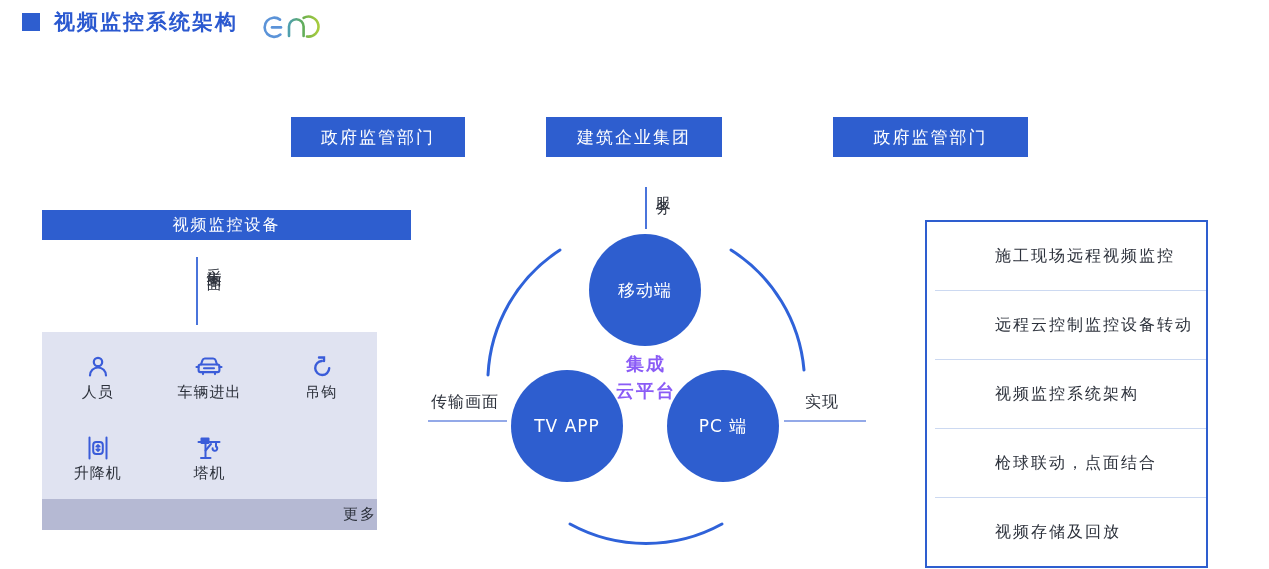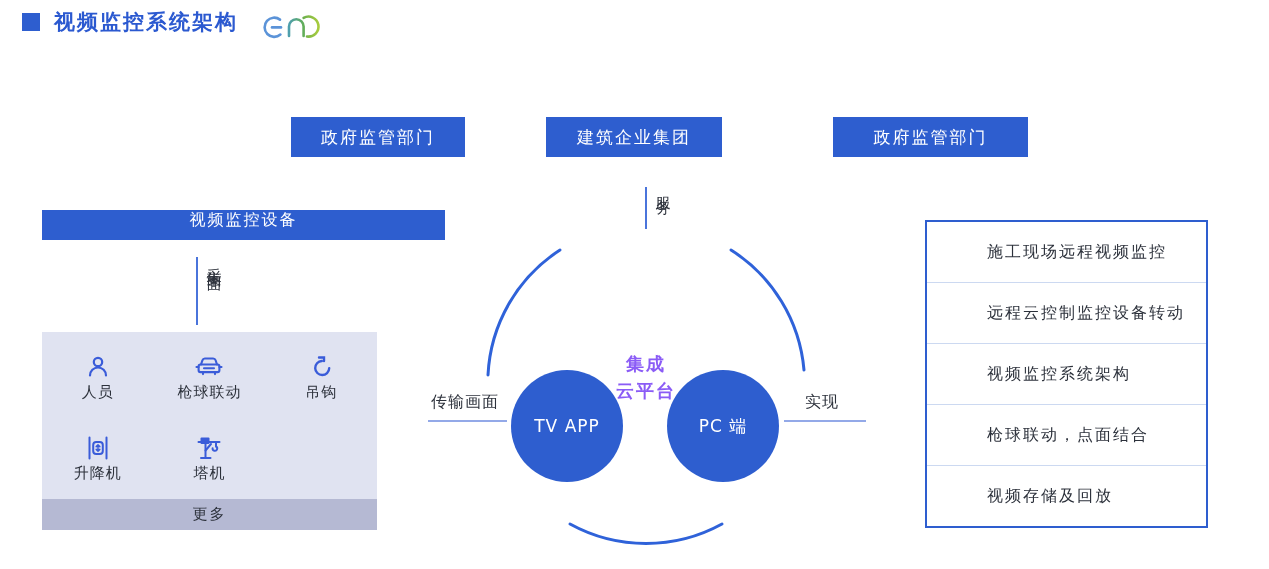--- a/index.html
+++ b/index.html
@@ -18,39 +18,39 @@
   .top-btn{
     height:40px;background:#2e5ecf;color:#ffffff;display:flex;align-items:center;
     justify-content:center;font-size:17px;font-weight:500;letter-spacing:2px;
   }
   #btn-project{left:291px;top:117px;width:174px;}
   #btn-enterprise{left:546px;top:117px;width:176px;}
   #btn-government{left:833px;top:117px;width:195px;}
 
   
   .panel-header{
-    left:42px;top:210px;width:403px;height:30px;background:#2e5ecf;color:#ffffff;
-    display:flex;justify-content:center;font-size:16px;
+    left:42px;top:210px;width:369px;height:30px;background:#2e5ecf;color:#ffffff;
+    display:flex;align-items:center;justify-content:center;font-size:16px;
     font-weight:500;letter-spacing:2px;
   }
   .collect-line{left:196px;top:257px;width:2px;height:68px;background:#4a74db;}
   .v-text{
     writing-mode:vertical-rl;text-orientation:upright;font-size:15px;color:#2c313b;
     letter-spacing:3px;line-height:17px;
   }
   .collect-label{left:205px;top:256px;}
   .device-box{left:42px;top:332px;width:335px;height:198px;background:#e0e3f1;
     display:flex;flex-direction:column;}
   .device-grid{flex:1;display:grid;grid-template-columns:repeat(3,1fr);
     grid-template-rows:repeat(2,1fr);padding-top:4px;}
   .device-cell{display:flex;flex-direction:column;align-items:center;justify-content:center;}
   .device-icon{color:#3a5cd9;height:28px;display:flex;align-items:flex-end;justify-content:center;}
   .device-label{font-size:15px;color:#2c313b;margin-top:3px;letter-spacing:1px;}
   .more-bar{height:31px;background:#b5b9d3;display:flex;align-items:center;
-    justify-content:center;font-size:15px;color:#2c313b;letter-spacing:2px;}
+    justify-content:flex-end;font-size:15px;color:#2c313b;letter-spacing:2px;}
 
   
   .ring-svg{left:0;top:0;width:1269px;height:569px;pointer-events:none;}
   .node-circle{
     width:112px;height:112px;border-radius:50%;background:#2e5ecf;color:#ffffff;
     display:flex;align-items:center;justify-content:center;font-size:17px;
     letter-spacing:1px;font-weight:500;
   }
   #node-mobile{left:589px;top:234px;}
   #node-tv{left:511px;top:370px;}
@@ -61,22 +61,22 @@
   .service-label{left:654px;top:185px;}
   .edge-label{font-size:16px;color:#2c313b;letter-spacing:1px;}
   #label-transmit{left:431px;top:392px;}
   #label-realize{left:805px;top:392px;}
   .thin-line{height:2px;background:#93a9e8;}
   #line-transmit{left:428px;top:420px;width:79px;}
   #line-realize{left:784px;top:420px;width:82px;}
 
   
   .features-box{
-    left:925px;top:220px;width:283px;height:308px;border:2px solid #2e5ecf;
-    background:#ffffff;display:flex;flex-direction:column;box-sizing:border-box;
+    left:925px;top:220px;width:283px;height:348px;border:2px solid #2e5ecf;
+    background:#ffffff;display:flex;flex-direction:column;box-sizing:border-box;padding-left:8px;
   }
   .feature-row{
     flex:1;display:flex;align-items:center;padding-left:60px;font-size:16px;
     color:#2c313b;letter-spacing:2px;
   }
   .feature-row:not(:last-child){border-bottom:1px solid #ccd9f1;}
 
   svg{display:block;}
 </style>
 </head>
@@ -137,21 +137,21 @@
       <div class="device-cell">
         <span class="device-icon">
           <svg width="30" height="26" viewBox="0 0 30 26" fill="none" stroke="currentColor" stroke-width="2.1" stroke-linecap="round" stroke-linejoin="round">
             <path d="M7 10.5 l1.4-4.2 a2.6 2.6 0 0 1 2.5-1.8 h8.2 a2.6 2.6 0 0 1 2.5 1.8 L23 10.5"></path>
             <rect x="4.6" y="10.5" width="20.8" height="7.6" rx="1.8"></rect>
             <path d="M4.6 13 h-2.1 M27.5 13 h-2.1"></path>
             <path d="M10 14.3 h10"></path>
             <path d="M9 18.1 v2 M21 18.1 v2"></path>
           </svg>
         </span>
-        <span class="device-label">枪球联动</span>
+        <span class="device-label">车辆进出</span>
       </div>
 
       <div class="device-cell">
         <span class="device-icon">
           <svg width="26" height="26" viewBox="0 0 26 26" fill="none" stroke="currentColor" stroke-width="2.4" stroke-linecap="round">
             <path d="M11 3.5 h5 v3.5"></path>
             <path d="M13.8 7 a 7 7 0 1 0 7.4 7.2"></path>
           </svg>
         </span>
         <span class="device-label">吊钩</span>
@@ -199,20 +199,23 @@
 
   <div class="abs service-line"></div>
   <div class="abs v-text service-label">服务</div>
 
   <div id="label-transmit" class="abs edge-label">传输画面</div>
   <div id="line-transmit" class="abs thin-line"></div>
 
   <div id="label-realize" class="abs edge-label">实现</div>
   <div id="line-realize" class="abs thin-line"></div>
 
+  <div id="node-mobile" class="abs node-circle">
+    <span>移动端</span>
+  </div>
   <div id="node-pc" class="abs node-circle">
     <span>PC 端</span>
   </div>
   <div id="node-tv" class="abs node-circle">
     <span>TV APP</span>
   </div>
 
   <div class="abs center-label">
     <div>集成</div>
     <div>云平台</div>

